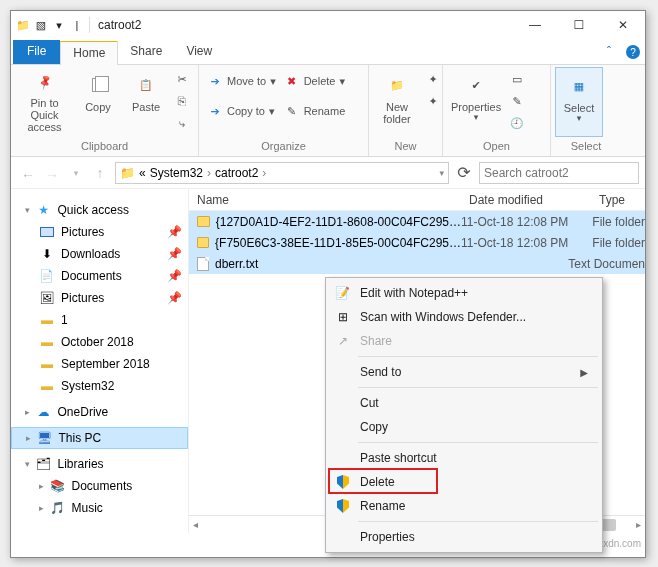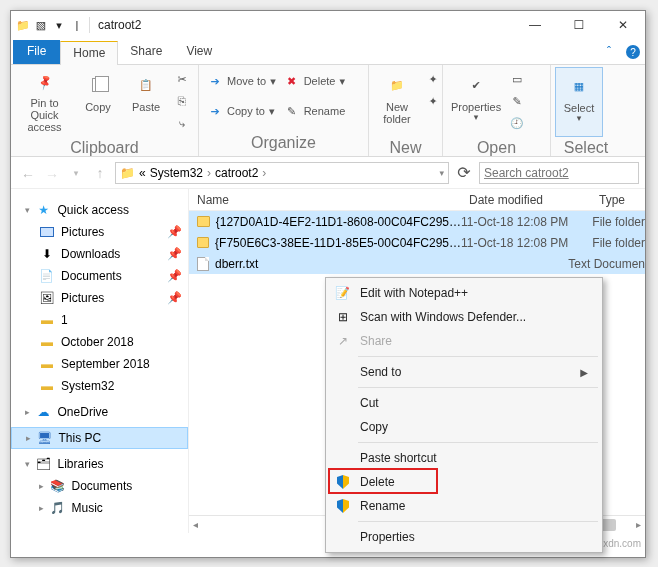--- a/index.html
+++ b/index.html
@@ -23,35 +23,35 @@
   .tabs .tab.active{ border-top:1px solid #eab308;border-left:1px solid #dadada;border-right:1px solid #dadada; background:#fafafa; position:relative; top:1px;}
   .tabs .spacer{ flex:1;}
   .tabs .help{ width:24px; height:24px; display:flex; align-items:center; justify-content:center;}
   .tabs .collapse{ width:24px; height:24px; display:flex; align-items:center; justify-content:center; color:#1979ca; font-size:12px;}
   .help-circle{ width:14px; height:14px; border-radius:50%; background:#1979ca; color:#fff; display:flex; align-items:center; justify-content:center; font-size:10px;}
   
   
   .ribbon{ height:92px; background:#fafafa; border-bottom:1px solid #dadada; display:flex; font-size:11px; color:#555;}
   .group{ border-right:1px solid #e0e0e0; display:flex; flex-direction:column; padding:2px 4px;}
   .group-items{ flex:1; display:flex; align-items:flex-start;}
-  .group-label{ text-align:center; font-size:16px; color:#777; padding:2px 0;}
+  .group-label{ text-align:center; font-size:11px; color:#777; padding:2px 0;}
   .bigbtn{ display:flex; flex-direction:column; align-items:center; justify-content:flex-start; padding:4px 4px; width:auto; min-width:48px; height:70px; text-align:center; line-height:1.1;}
   .bigbtn .icon{ width:28px; height:28px; margin-bottom:2px; display:flex; align-items:center; justify-content:center;}
   .smallbtns{ display:flex; flex-direction:column; padding:2px 2px; gap:2px;}
   .smallbtn{ display:flex; align-items:center; gap:4px; font-size:11px; padding:2px 2px;}
   .smallbtn .icon{ width:16px; height:16px; display:flex; align-items:center; justify-content:center;}
   
   
   .addressbar{ height:32px; display:flex; align-items:center; padding:4px 6px; gap:4px; border-bottom:1px solid #eee;}
   .nav-arrows{ display:flex; gap:2px; color:#bbb; align-items:center;}
   .nav-arrows span{ width:22px; height:22px; display:flex; align-items:center; justify-content:center; font-size:14px;}
   .address{ flex:1; height:22px; border:1px solid #ccc; display:flex; align-items:center; font-size:12px; padding:0 4px; gap:4px;}
   .address .sep{ color:#888;}
   .refbox{ width:22px; height:22px; display:flex; align-items:center; justify-content:center; color:#555;}
-  .searchbox{ width:160px; height:22px; border:1px solid #ccc; font-size:12px; padding:0 4px; color:#888; display:flex; align-items:center;text-decoration:underline;}
+  .searchbox{ width:160px; height:22px; border:1px solid #ccc; font-size:12px; padding:0 4px; color:#888; display:flex; align-items:center;}
   .searchbox input{ border:none; outline:none; width:100%; font-size:12px; color:#888;}
   
   
   .body{ display:flex; height:344px;}
   .nav{ width:178px; border-right:1px solid #eee; overflow-y:auto; font-size:12px; padding:6px 0; position:relative;}
   .nav-item{ display:flex; align-items:center; padding:3px 6px 3px 28px; gap:6px; white-space:nowrap;}
   .nav-item.top{ padding-left:14px; font-size:12px; margin-top:4px;}
   .nav-item.active{ background:#cce8ff; border:1px solid #99d1ff; padding-top:2px;padding-bottom:2px;}
   .nav .chev{ color:#888; font-size:9px;}
   .nav-item .icon{ width:16px;height:16px; display:flex;align-items:center;justify-content:center;}

